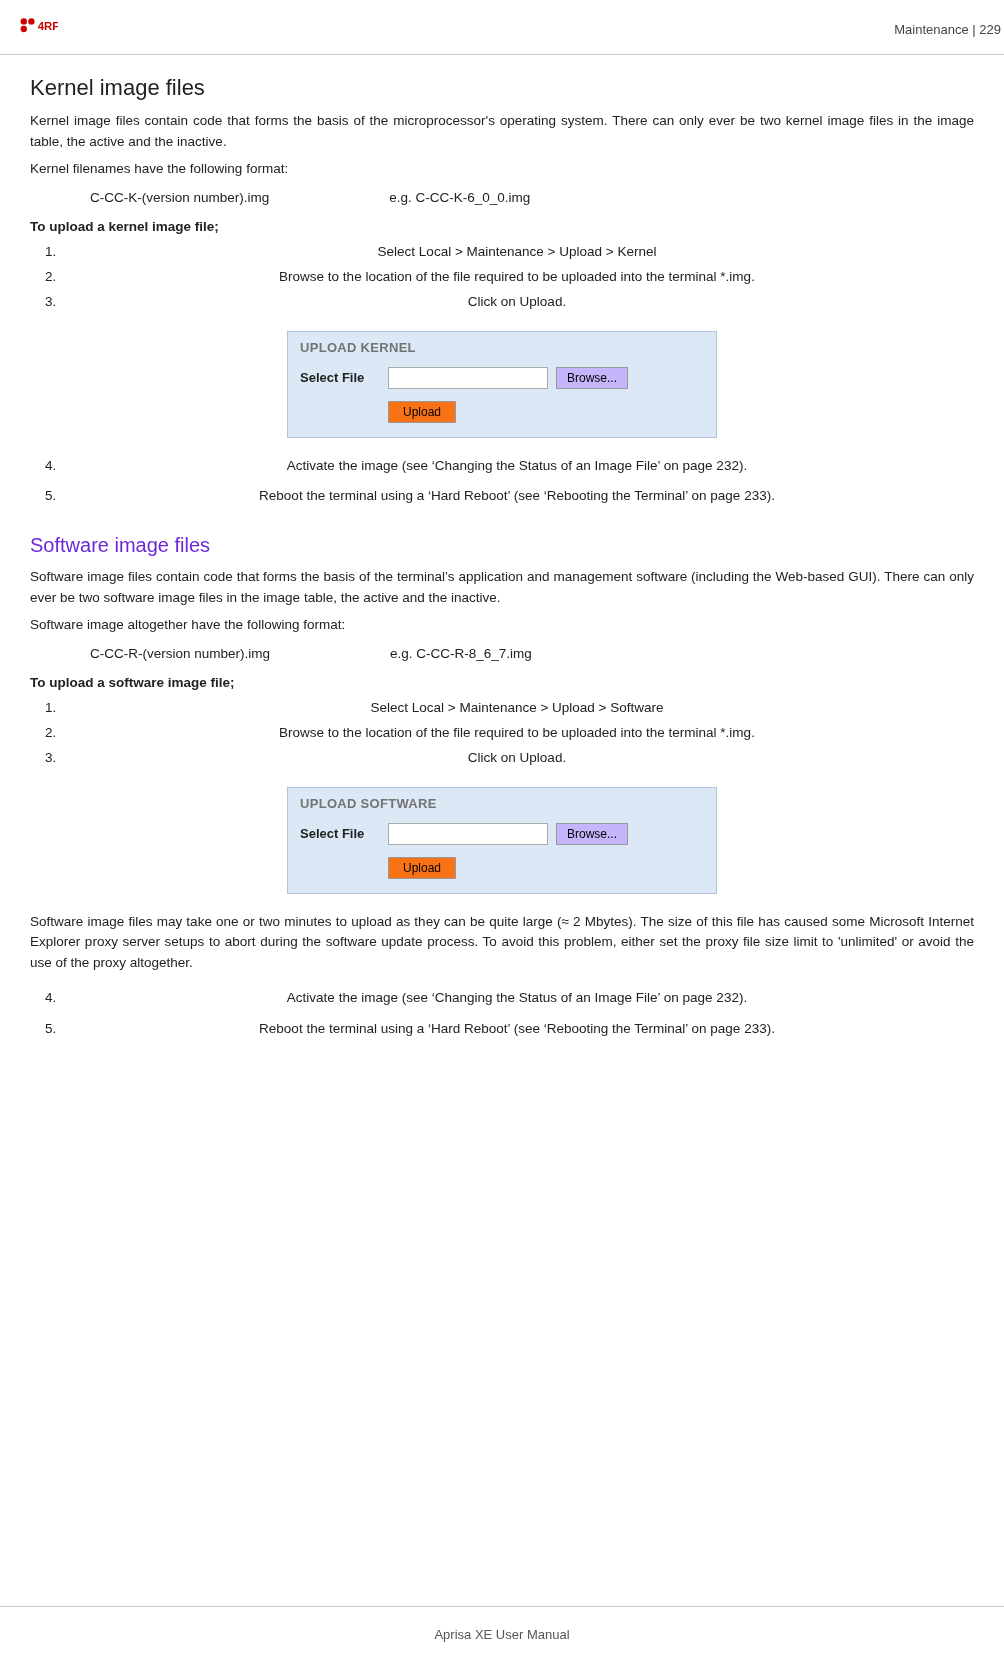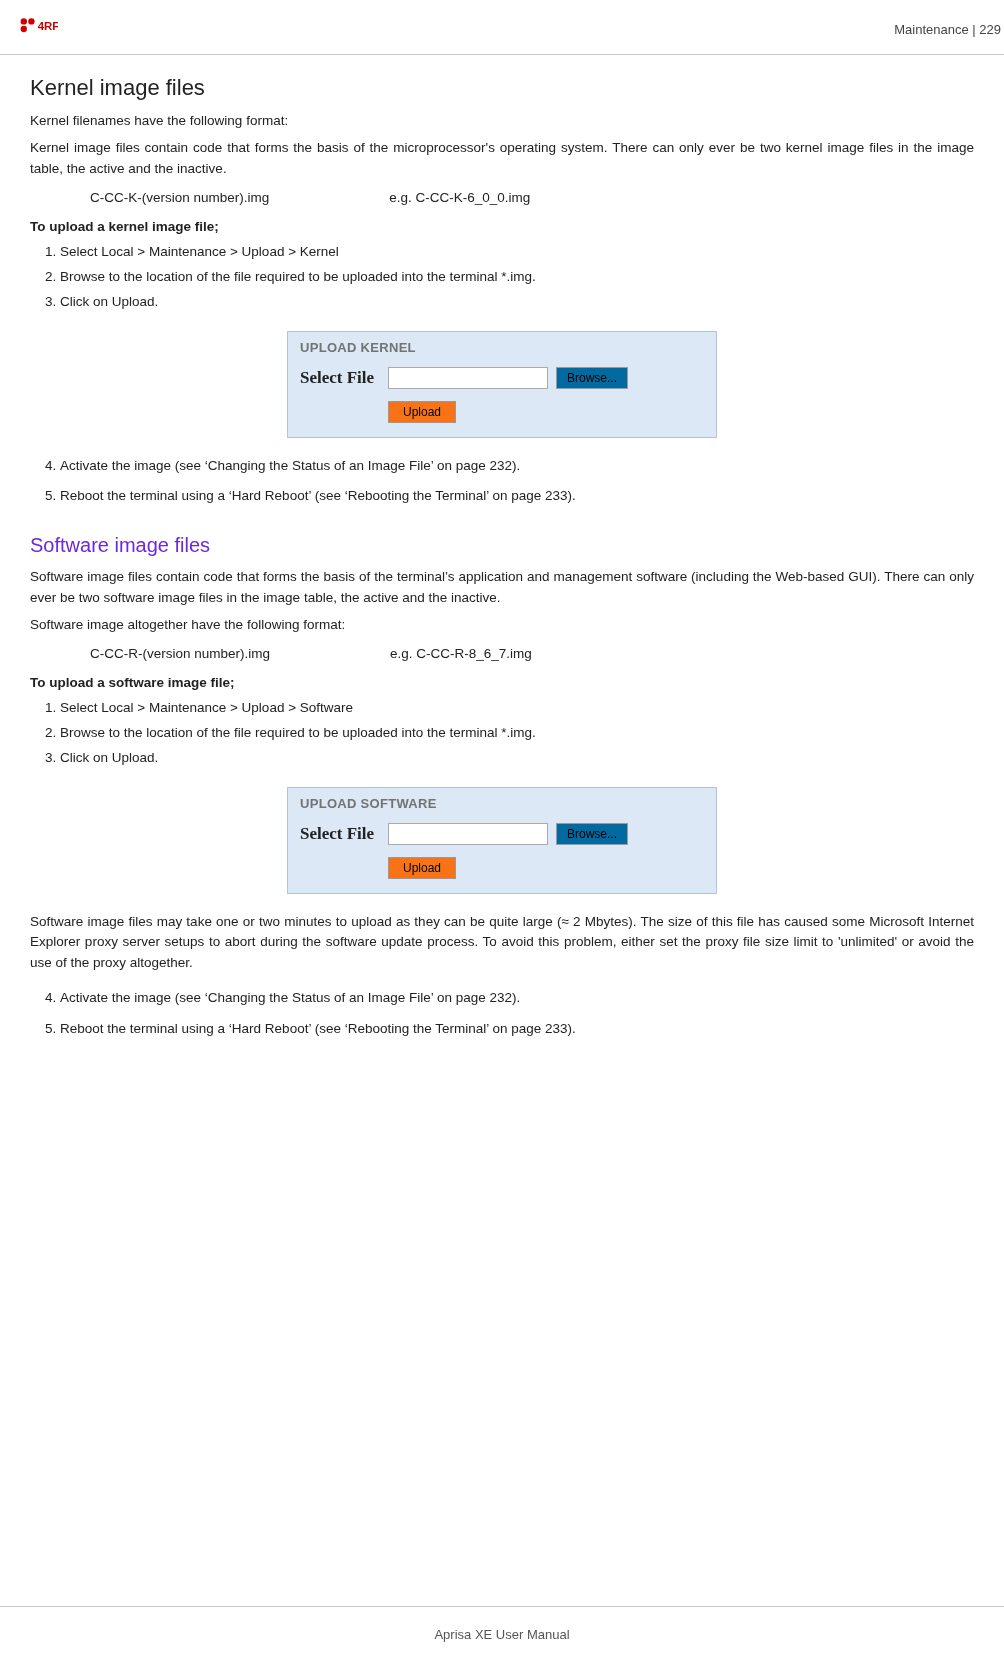--- a/index.html
+++ b/index.html
@@ -76,20 +76,21 @@
     }
 
     ol.steps {
       margin-left: 30px;
       margin-bottom: 10px;
     }
     ol.steps li {
       font-size: 13.5px;
       margin-bottom: 5px;
       line-height: 1.5;
+      text-align: center;
     }
 
     
     .upload-box-wrapper {
       display: flex;
       justify-content: center;
       margin: 18px 0 18px 0;
     }
     .upload-box {
       background: #dce8f5;
@@ -106,35 +107,34 @@
       text-transform: uppercase;
       letter-spacing: 0.3px;
     }
     .upload-row {
       display: flex;
       align-items: center;
       padding: 6px 12px 4px 12px;
       gap: 8px;
     }
     .upload-label {
-      font-size: 17px;
+      font-size: 13px;
       font-weight: bold;
       min-width: 80px;
-      font-family: Liberation Serif, serif;
     }
     .upload-input {
       border: 1px solid #aaa;
       background: #fff;
       height: 22px;
       width: 160px;
       font-size: 12px;
       padding: 0 3px;
     }
     .upload-browse-btn {
-      background: #0369a1;
+      background: #c4b5fd;
       border: 1px solid #999;
       font-size: 12px;
       padding: 2px 10px;
       cursor: pointer;
       height: 22px;
     }
     .upload-submit-row {
       padding: 8px 12px 0 12px;
       display: flex;
       justify-content: flex-start;
@@ -183,22 +183,22 @@
       <text x="28" y="22" font-family="Arial" font-weight="bold" font-size="18" fill="#cc0000">4RF</text>
     </svg>
   </div>
   <div class="header-right">Maintenance  |  229</div>
 </div>
 
 <div class="content">
 
   <h1 class="section-title">Kernel image files</h1>
 
+  <p class="body-text">Kernel image files contain code that forms the basis of the microprocessor's operating system. There can only ever be two kernel image files in the image table, the active and the inactive.</p>
   <p class="body-text">Kernel filenames have the following format:</p>
-  <p class="body-text">Kernel image files contain code that forms the basis of the microprocessor's operating system. There can only ever be two kernel image files in the image table, the active and the inactive.</p>
 
   <div class="format-line">
     <span>C-CC-K-(version number).img</span>
     <span>e.g. C-CC-K-6_0_0.img</span>
   </div>
 
   <p class="steps-title">To upload a kernel image file;</p>
 
   <ol class="steps">
     <li>Select Local &gt; Maintenance &gt; Upload &gt; Kernel</li>

